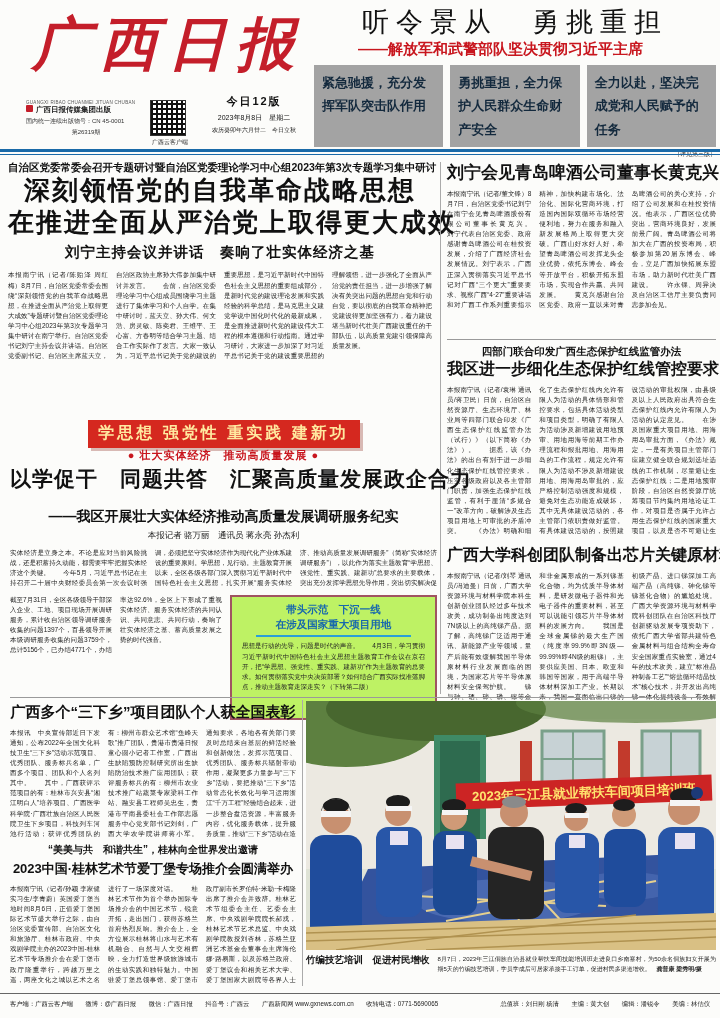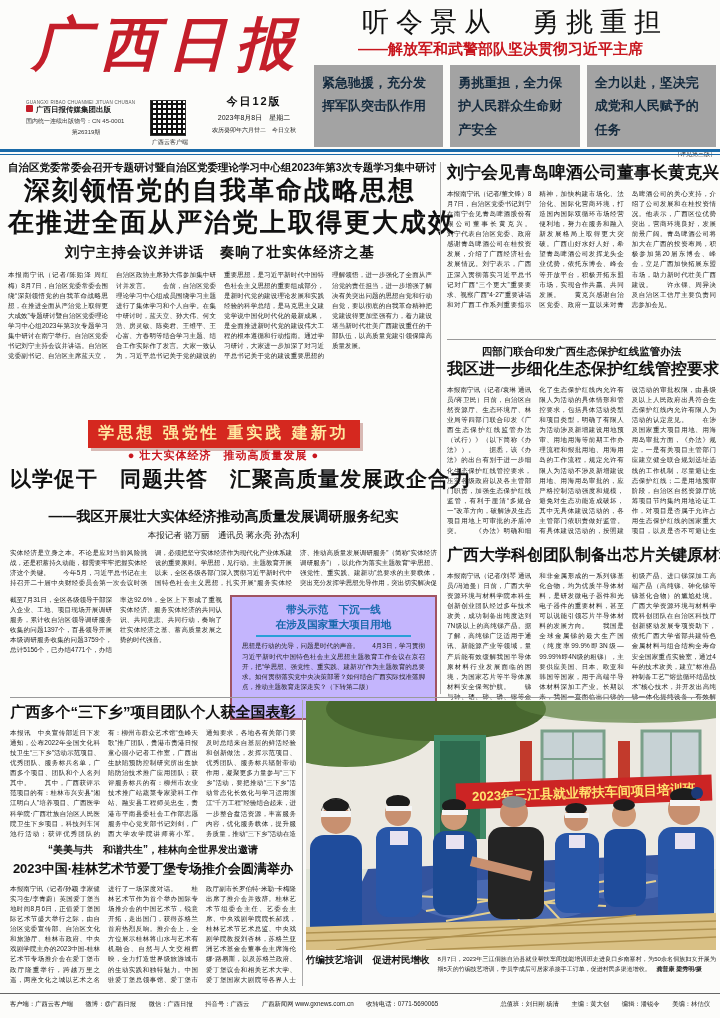--- a/index.html
+++ b/index.html
@@ -42,21 +42,21 @@
   .art-h-md{font-size:16px;font-weight:900;white-space:nowrap;}
   .art-kicker{font-size:10.5px;font-weight:bold;}
   .byline{font-size:8.5px;color:#222;}
 
   
   .banner-red{width:272px;margin:0 auto;background:#d5281f;color:#ffe9a0;font-size:16px;font-weight:900;
      text-align:center;letter-spacing:3px;padding:3px 0 4px;box-shadow:3px 3px 0 rgba(150,60,50,.35);}
   .badge{color:#c8161e;font-size:11px;font-weight:900;letter-spacing:1px;}
   .camp-h{font-size:21px;font-weight:900;letter-spacing:1px;white-space:nowrap;}
   .camp-sub{font-size:14px;font-weight:900;}
-  .tip-box{border:2px solid #a05462;background:#c4b5fd;padding:5px 10px 4px;}
+  .tip-box{border:2px solid #a05462;background:#bef264;padding:5px 10px 4px;}
   .tip-title{color:#1768ad;font-size:10.5px;font-weight:900;text-align:center;line-height:1.45;}
   .tip-rule{height:2px;background:#2a9fd8;margin:3px 14px 4px;}
 
   .bl-h{font-size:15px;font-weight:900;white-space:nowrap;}
   .gl-h{font-size:13px;font-weight:900;white-space:nowrap;}
   .gl-kicker{font-size:10px;font-weight:bold;}
 
   .cap-title{font-size:9.5px;font-weight:900;white-space:nowrap;}
   .cap-text{font-size:6px;line-height:1.7;text-align:justify;color:#222;}
   .footer-row{font-size:6.3px;color:#222;display:flex;justify-content:space-between;}

